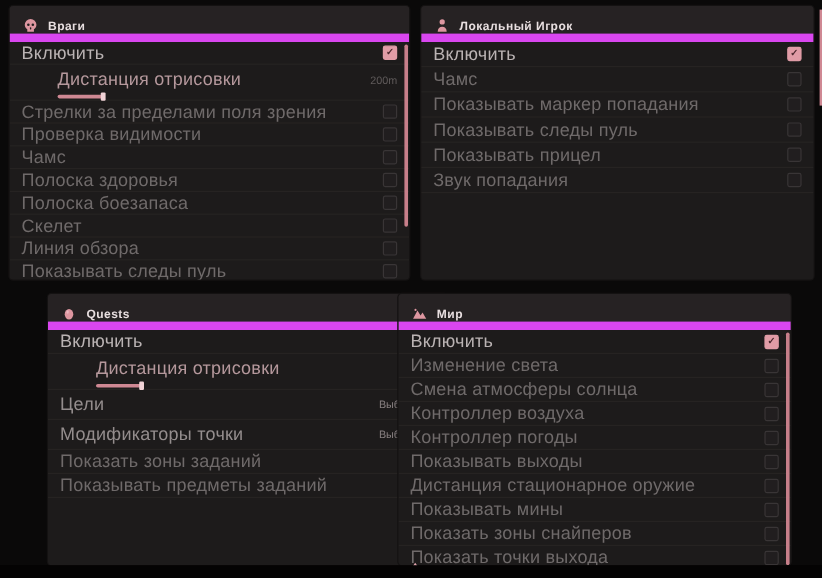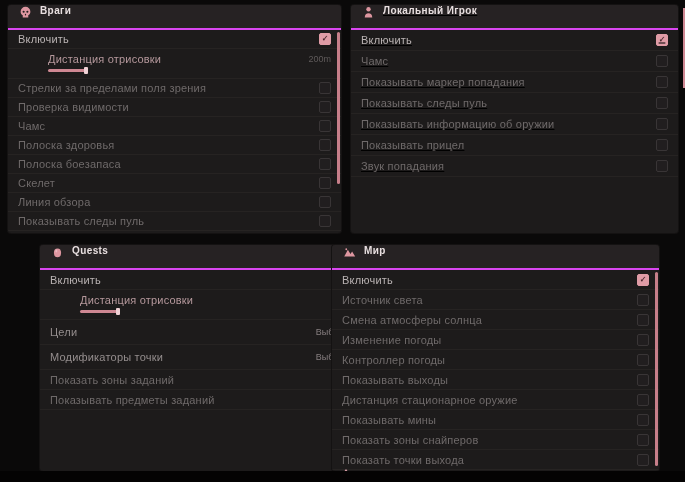--- a/index.html
+++ b/index.html
@@ -7,41 +7,41 @@
     width:685px;height:482px;position:relative;overflow:hidden;
     background:#0a0909;
     font-family:"Liberation Sans",sans-serif;
     -webkit-font-smoothing:antialiased;
   }
   .panel{
     position:absolute;background:#1d1b1b;border-radius:3px;overflow:hidden;
     box-shadow:0 0 0 1px #141212;
   }
   .panel.p0{left:8px;top:5px;width:333px;height:228px;}
-  .panel.p1{left:351px;top:5px;width:327px;height:228px;text-decoration:underline;}
+  .panel.p1{left:351px;top:5px;width:327px;height:228px;}
   .panel.p2{left:8px;top:245px;width:333px;height:226px;margin-left:32px;}
   .panel.p3{left:332px;top:245px;width:327px;height:226px;}
   .panel-header{
-    height:23px;background:#262223;display:flex;align-items:flex-start;
-    padding:0 10px;gap:8px;border-bottom:2px solid #d946ef;
+    height:23px;background:#262223;display:flex;align-items:flex-end;
+    padding:0 10px;gap:8px;border-bottom:7px solid #d946ef;
   }
   .panel-icon{width:14px;height:14px;display:flex;align-items:center;justify-content:center;flex:0 0 auto;}
   .panel-icon svg{width:13px;height:13px;display:block;}
   .panel-title{font-size:10px;font-weight:bold;color:#e8dfe0;letter-spacing:.4px;}
   .panel-body{position:relative;height:calc(100% - 25px);overflow:hidden;}
   .rows{height:100%;}
   .row{
     display:flex;align-items:center;justify-content:space-between;
     padding:0 10px;border-bottom:1px solid #262322;box-sizing:border-box;
   }
   .row.toggle{height:20px;}
   .p0 .row.toggle{height:19px;}
   .p3 .row.toggle{height:20px;}
   .p1 .row.toggle{height:21px;}
-  .row .label{font-size:11px;color:#6f6a6a;letter-spacing:.2px;white-space:nowrap;}
+  .row .label{font-size:15px;color:#6f6a6a;letter-spacing:.2px;white-space:nowrap;}
   .row.emph .label{color:#bab3b3;}
   .row.dropdown{height:25px;}
   .row.dropdown .label{color:#948d8d;}
   .checkbox{
     width:10px;height:10px;border-radius:2px;background:#211e1f;
     border:1px solid #393536;flex:0 0 auto;display:flex;align-items:center;justify-content:center;
   }
   .checkbox.checked{background:#e09ca6;border-color:#e09ca6;}
   .checkbox .check{font-size:8px;line-height:1;color:#4a272d;font-weight:bold;transform:translateY(-.5px);}
   .row.slider{height:30px;display:block;position:relative;padding-top:4px;padding-left:40px;}
@@ -166,24 +166,20 @@
         </div>
         <div class="row toggle">
           <span class="label">Показывать маркер попадания</span>
           <span class="checkbox"></span>
         </div>
         <div class="row toggle">
           <span class="label">Показывать следы пуль</span>
           <span class="checkbox"></span>
         </div>
         <div class="row toggle">
-          <span class="label">Показывать информацию об оружии</span>
-          <span class="checkbox"></span>
-        </div>
-        <div class="row toggle">
           <span class="label">Показывать прицел</span>
           <span class="checkbox"></span>
         </div>
         <div class="row toggle">
           <span class="label">Звук попадания</span>
           <span class="checkbox"></span>
         </div>
       </div>
   </div>
 </div>
@@ -255,29 +251,29 @@
   </div>
   <div class="panel-body">
     <div class="rows">
         <div class="row toggle emph">
           <span class="label">Включить</span>
           <span class="checkbox checked">
             <span class="check">✓</span>
           </span>
         </div>
         <div class="row toggle">
-          <span class="label">Источник света</span>
+          <span class="label">Изменение света</span>
           <span class="checkbox"></span>
         </div>
         <div class="row toggle">
           <span class="label">Смена атмосферы солнца</span>
           <span class="checkbox"></span>
         </div>
         <div class="row toggle">
-          <span class="label">Изменение погоды</span>
+          <span class="label">Контроллер воздуха</span>
           <span class="checkbox"></span>
         </div>
         <div class="row toggle">
           <span class="label">Контроллер погоды</span>
           <span class="checkbox"></span>
         </div>
         <div class="row toggle">
           <span class="label">Показывать выходы</span>
           <span class="checkbox"></span>
         </div>

